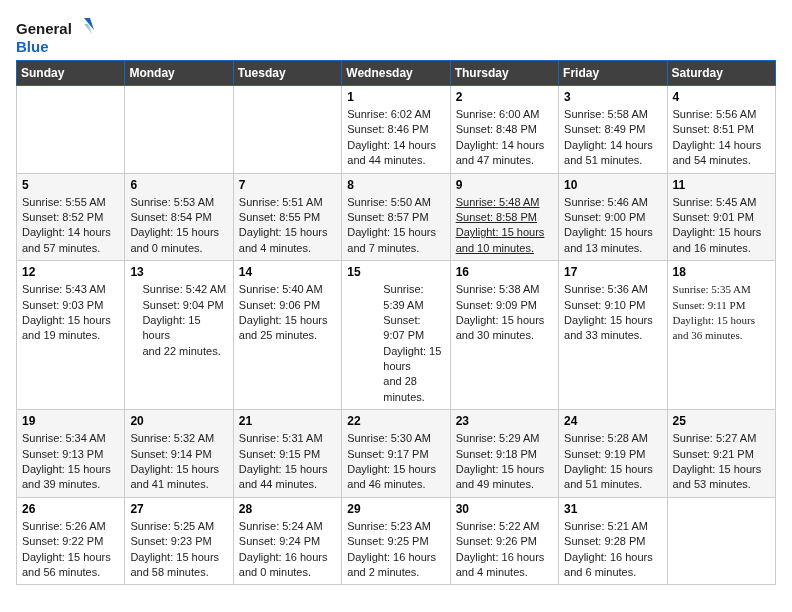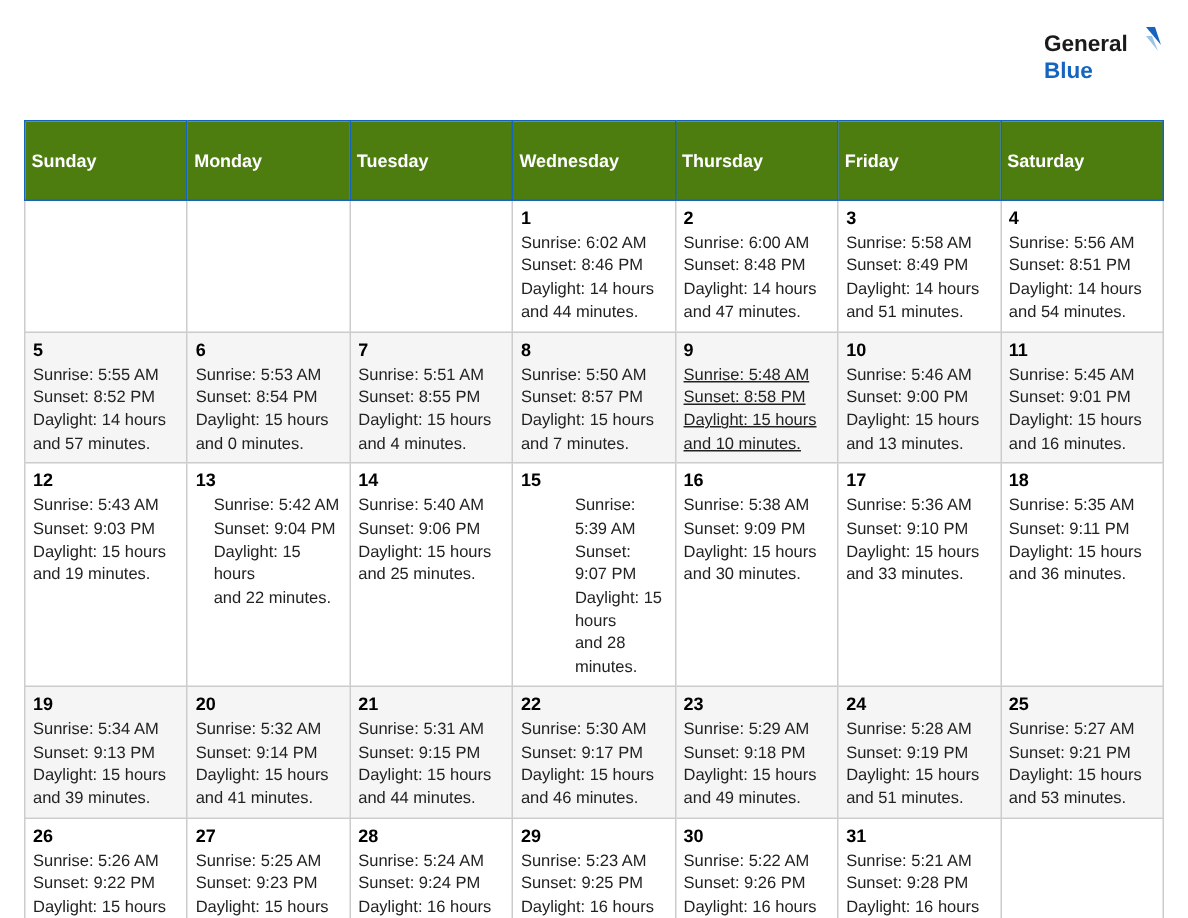--- a/index.html
+++ b/index.html
@@ -6,22 +6,22 @@
     body {
       font-family: Arial, sans-serif;
       background: #fff;
       width: 792px;
       min-height: 612px;
       padding: 16px;
     }
     .header {
       display: flex;
       align-items: flex-start;
-      justify-content: flex-end;
-      margin-bottom: 20px;
+      justify-content: flex-start;
+      margin-bottom: 0;
     }
     .logo {
       display: flex;
       align-items: center;
       gap: 4px;
     }
     .title-block {
       text-align: right;
     }
     .month-title {
@@ -32,23 +32,23 @@
     .location {
       font-size: 16px;
       color: #444;
     }
     .calendar {
       width: 100%;
       border-collapse: collapse;
       font-size: 10.5px;
     }
     .calendar th {
-      background: #4d7c0f;
+      background: #404040;
       color: #fff;
-      padding: 19px 4px;
+      padding: 5px 4px;
       text-align: left;
       font-size: 12px;
       border: 1px solid #1565c0;
     }
     .calendar td {
       border: 1px solid #ccc;
       vertical-align: top;
       padding: 4px 5px;
       width: calc(100% / 7);
       min-height: 80px;
@@ -225,21 +225,21 @@
         </td>
         <td>
           <div class="day-num">17</div>
           <div class="day-info" style="white-space: pre-line;">Sunrise: 5:36 AM
 Sunset: 9:10 PM
 Daylight: 15 hours
 and 33 minutes.</div>
         </td>
         <td>
           <div class="day-num">18</div>
-          <div class="day-info" style="white-space: pre-line;">Sunrise: 5:35 AM
+          <div class="day-info" style="white-space: pre-line; font-family: Liberation Serif, serif;">Sunrise: 5:35 AM
 Sunset: 9:11 PM
 Daylight: 15 hours
 and 36 minutes.</div>
         </td>
       </tr>
       <tr>
         <td>
           <div class="day-num">19</div>
           <div class="day-info" style="white-space: pre-line;">Sunrise: 5:34 AM
 Sunset: 9:13 PM

